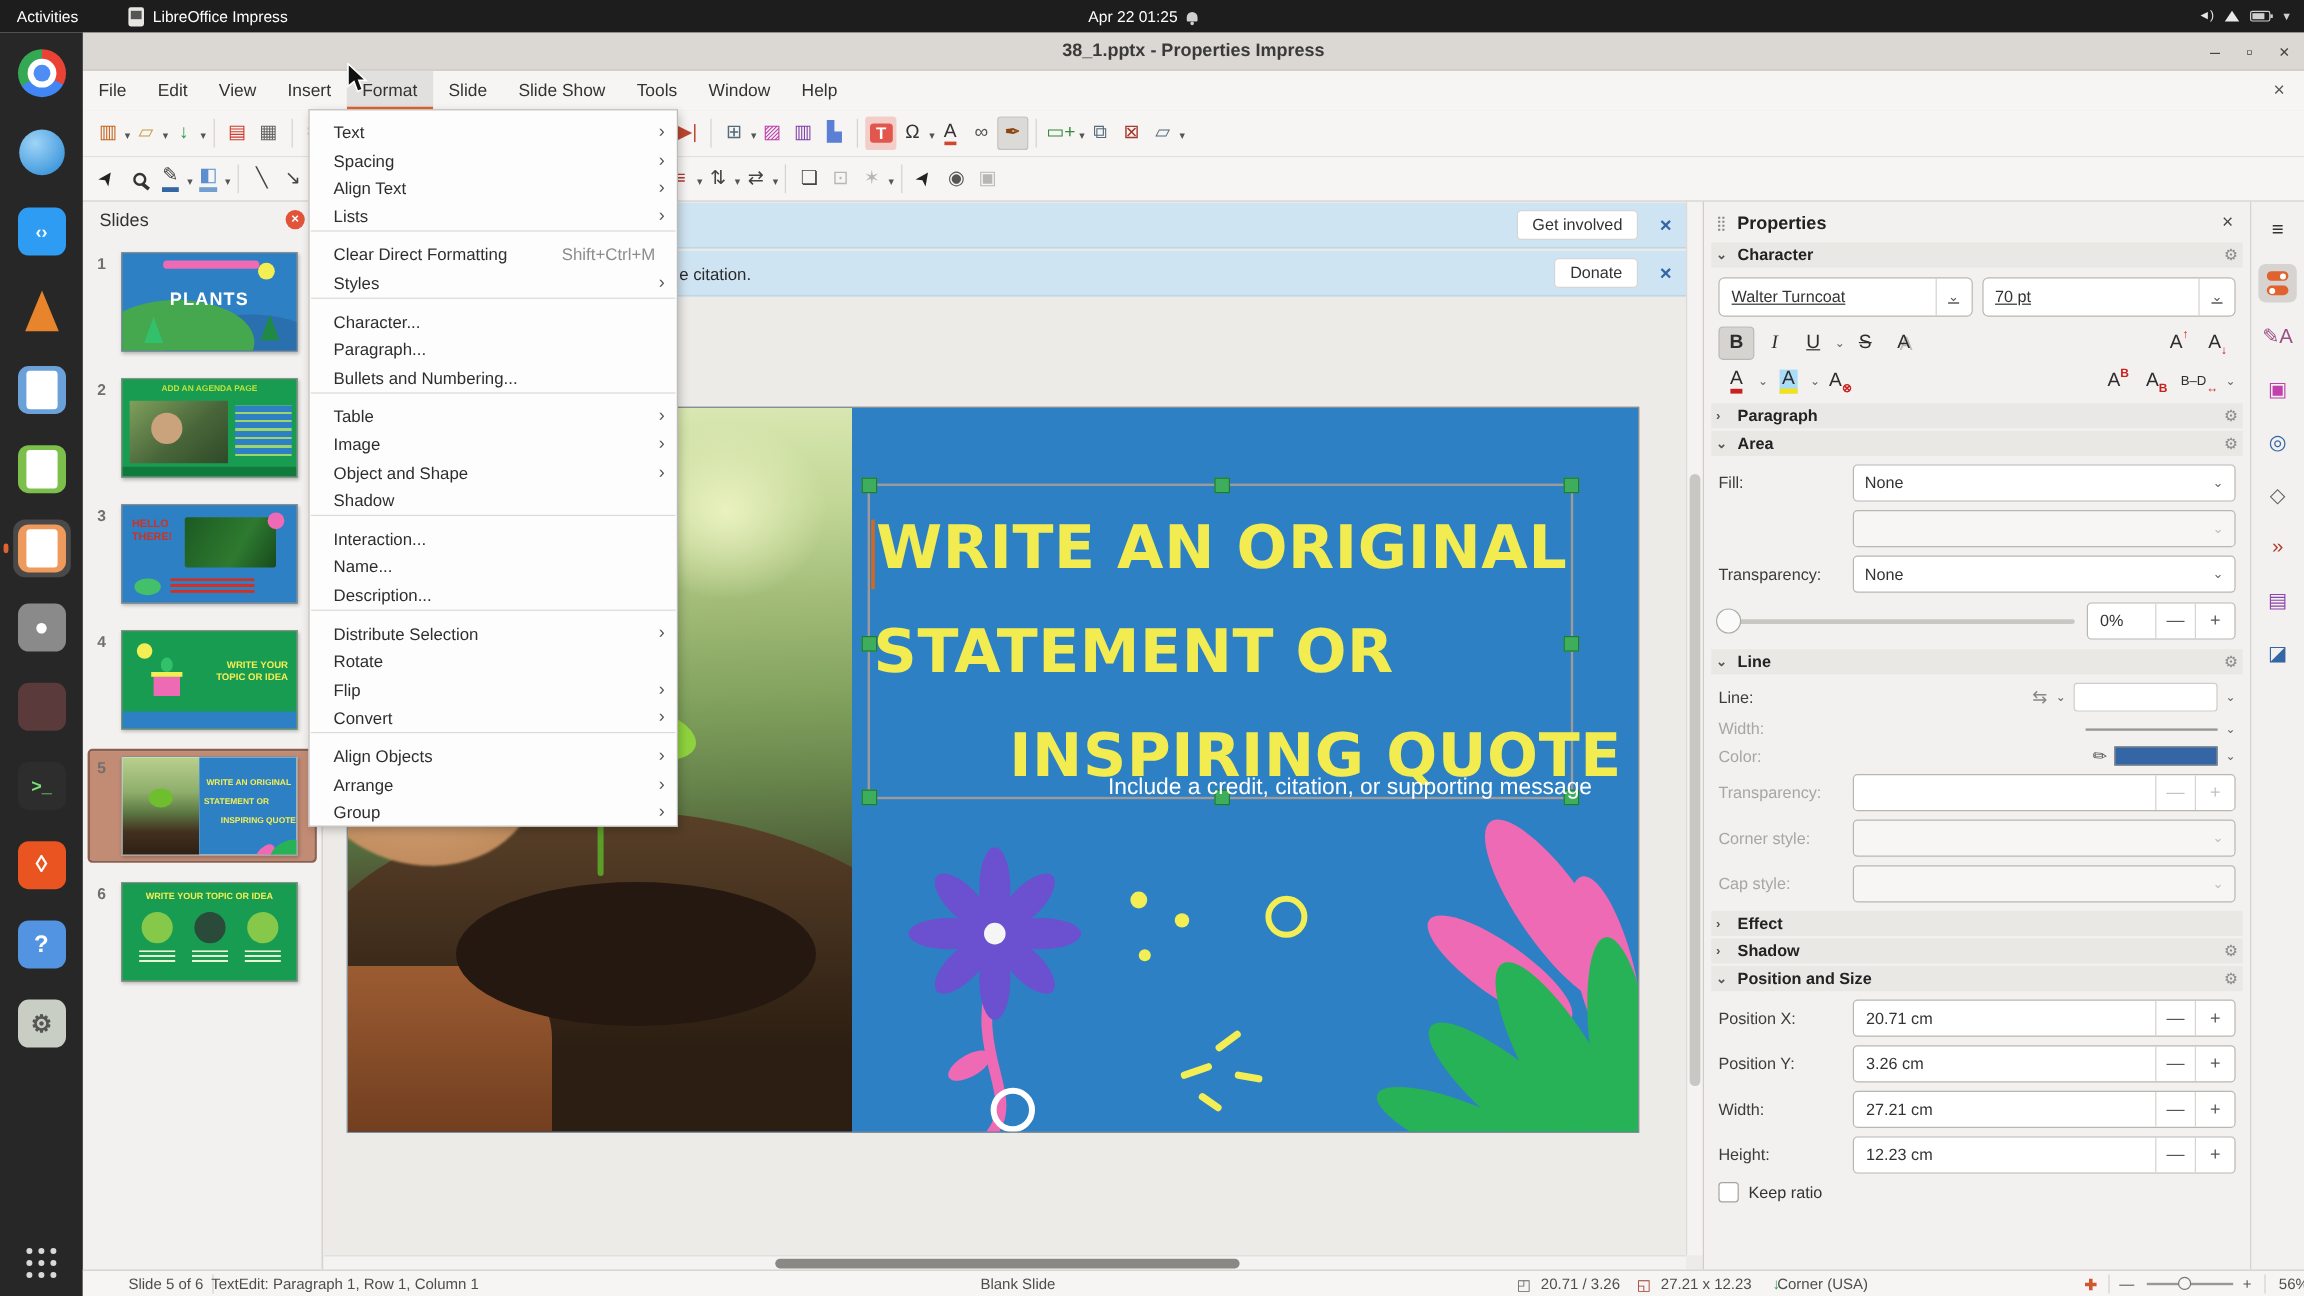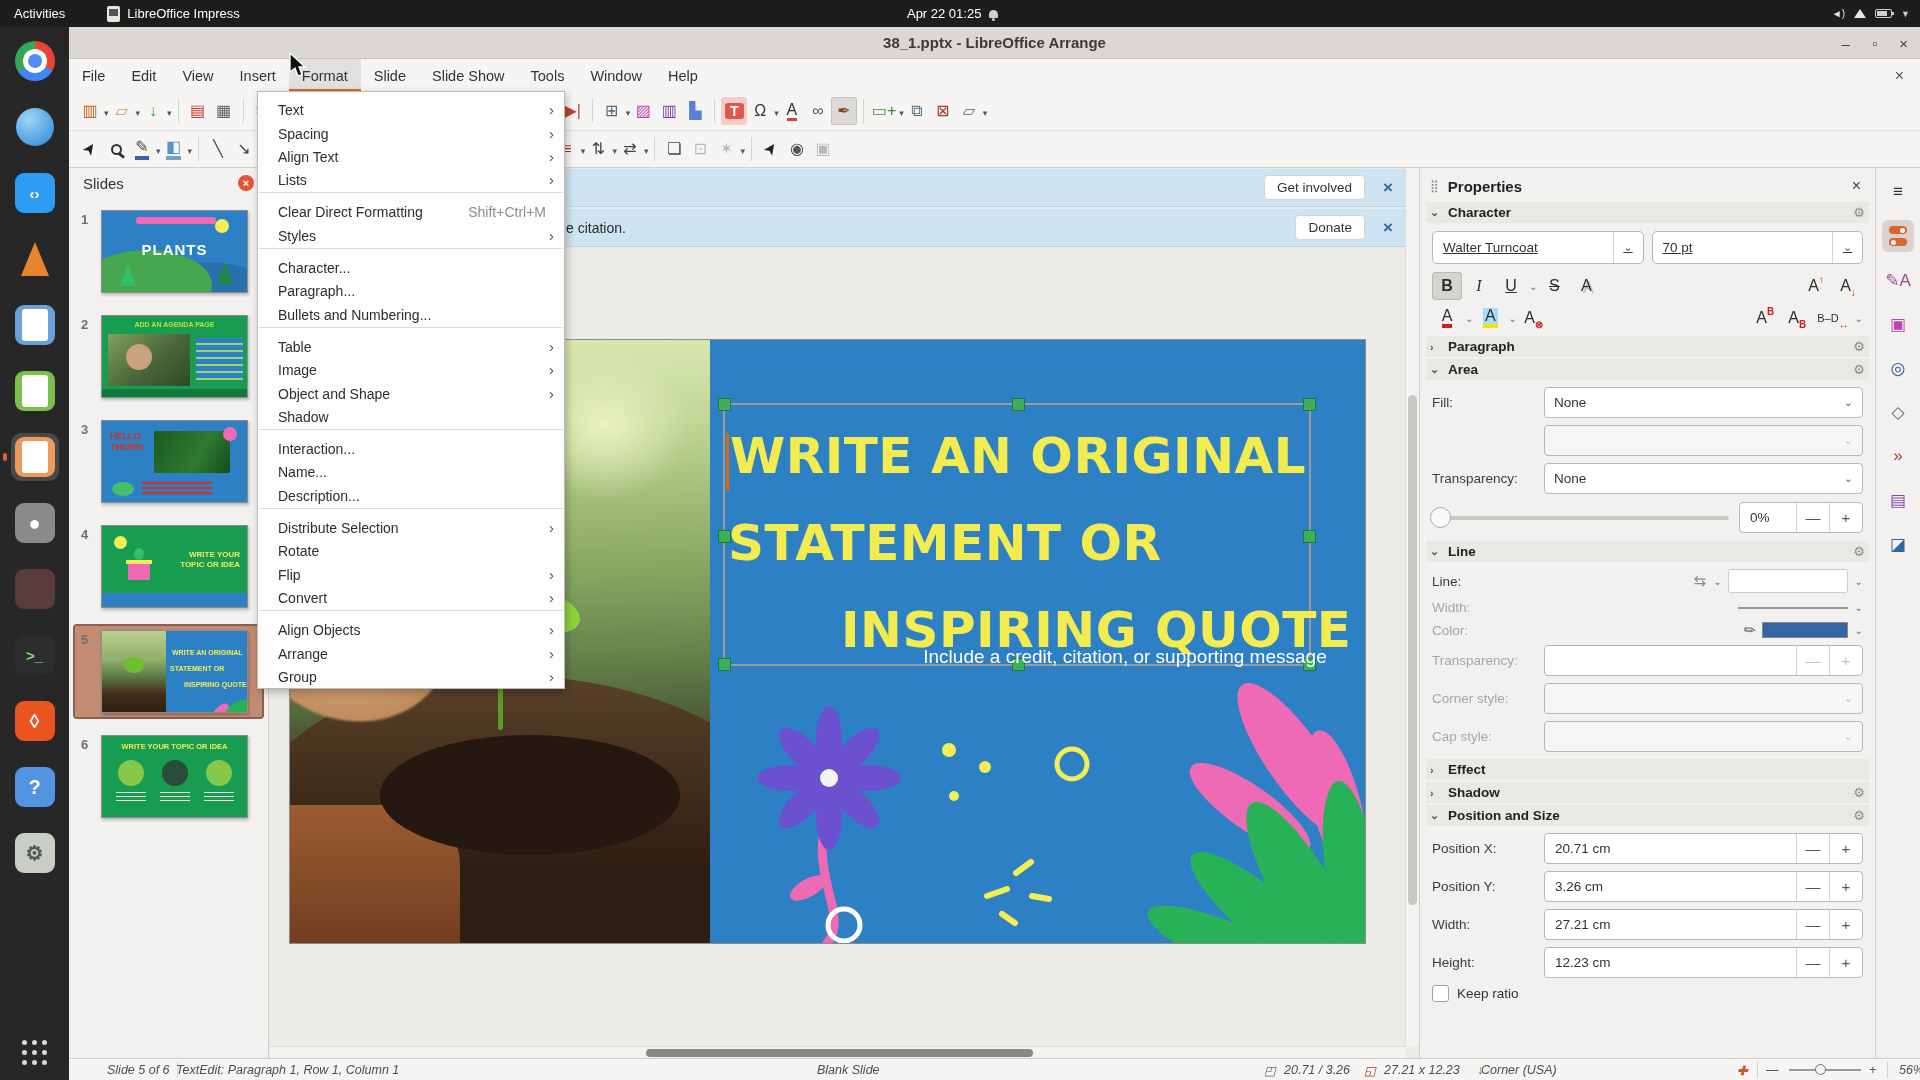--- a/index.html
+++ b/index.html
@@ -231,21 +231,21 @@
   .ts-btn { width:32px; height:32px; border-radius:6px; display:flex; align-items:center; justify-content:center; font-size:17px; flex:0 0 auto; }
   .ts-btn.active { background:#d6d3d0; }
   .ts-toggles { display:flex; flex-direction:column; gap:4px; }
   .ts-toggles i { width:18px; height:8px; border-radius:4px; background:#e0622e; position:relative; }
   .ts-toggles i::after { content:""; position:absolute; top:1.5px; width:5px; height:5px; border-radius:50%; background:#fff; }
   .ts-toggles i:first-child::after { right:2px; } .ts-toggles i:last-child::after { left:2px; }
 
   
   .statusbar { position:absolute; left:69px; top:1058px; width:1851px; height:22px; background:#f6f5f3;
                border-top:1px solid #d0cecb; font-size:12.5px; color:#4e4e4e; z-index:35; }
-  .sb-item { position:absolute; top:0; height:22px; display:flex; align-items:center; white-space:nowrap;font-style:italic; }
+  .sb-item { position:absolute; top:0; height:22px; display:flex; align-items:center; white-space:nowrap; }
   .sb-sep { position:absolute; top:3px; width:1px; height:16px; background:#d4d2cf; }
   .sb-zoom-track { position:absolute; width:72px; height:2px; background:#9a9896; top:10px; }
   .sb-zoom-knob { position:absolute; top:-5px; left:26px; width:11px; height:11px; border-radius:50%; background:#f6f5f3; border:1px solid #777; }
   .sb-zoom-mid { position:absolute; left:34px; top:-3px; width:1px; height:8px; background:#777; }
 </style>
 </head>
 <body>
 
 <div class="screen">
 
@@ -320,21 +320,21 @@
         <i></i>
         <i></i>
         <i></i>
         <i></i>
         <i></i>
         <i></i>
       </span>
     </div>
 
   <div class="titlebar">
-    <span>38_1.pptx - LibreOffice Arrange</span>
+    <span>38_1.pptx - Properties Impress</span>
     <span class="win-btns">
       <span>–</span>
       <span>▫</span>
       <span>×</span>
     </span>
   </div>
 
   <div class="menubar" id="menubar">
     <span class="mb-item">File</span>
       <span class="mb-item">Edit</span>

